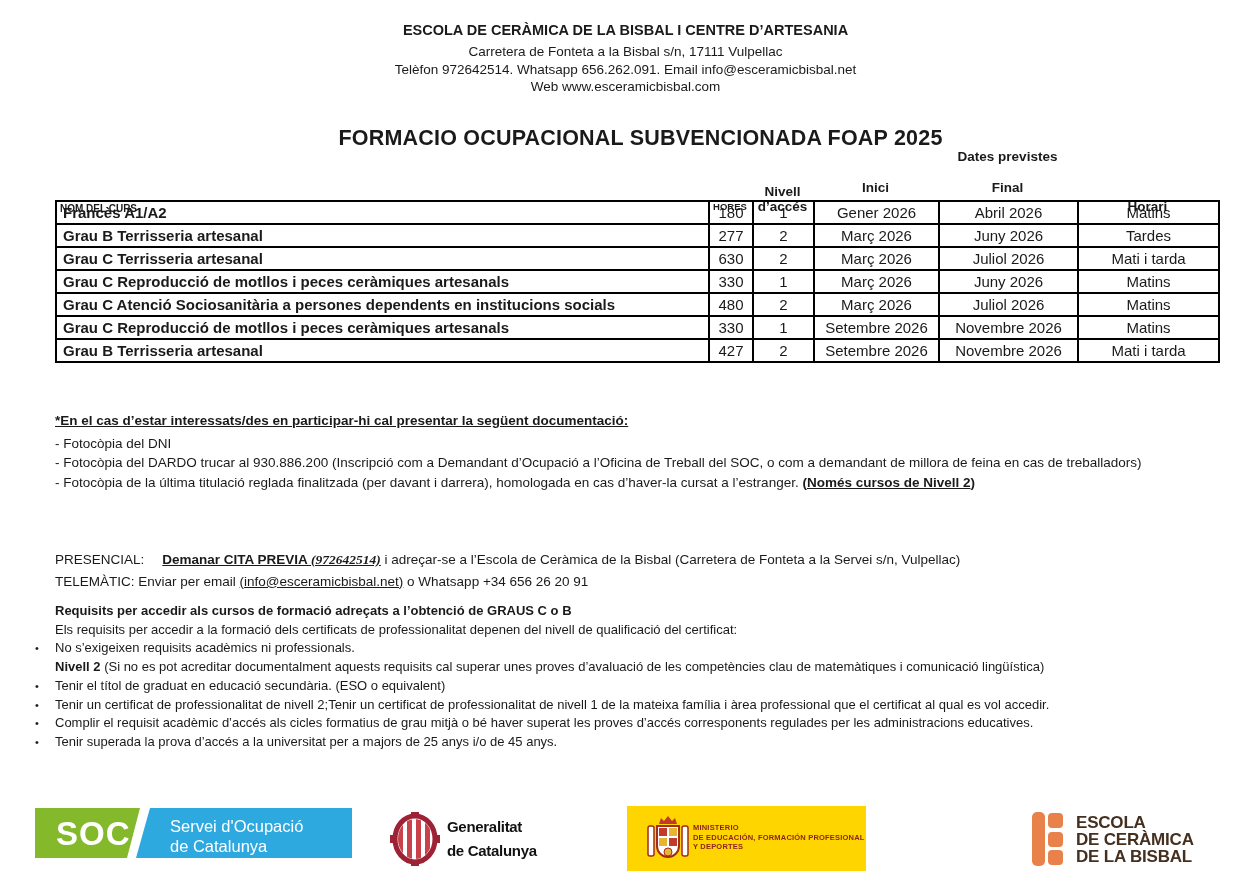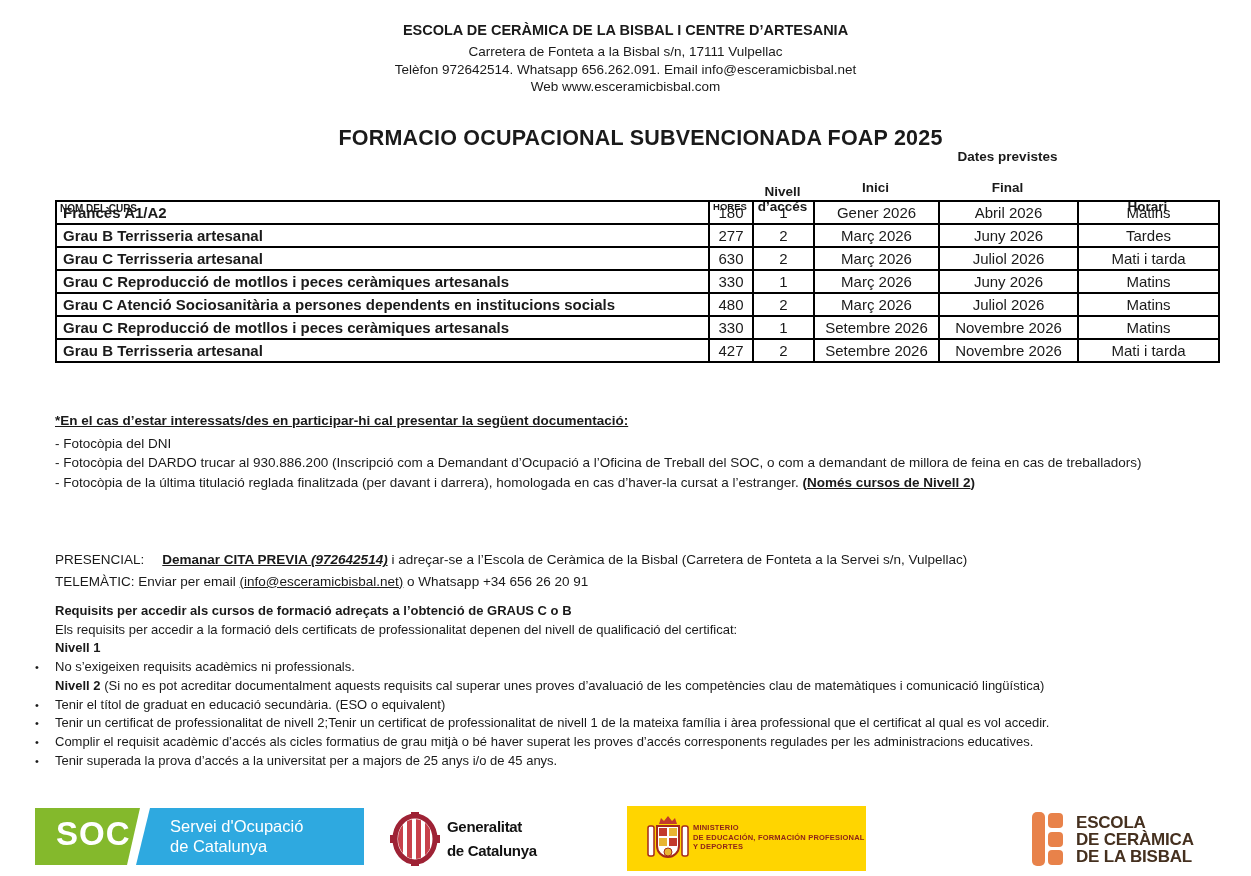--- a/index.html
+++ b/index.html
@@ -32,37 +32,37 @@
   .course-table td.c-name{text-align:left;font-weight:bold;padding-left:6px;}
 
   
   .doc-section{position:absolute;top:411px;left:55px;width:1155px;font-size:13.5px;line-height:19.5px;}
   .doc-heading{margin:0 0 3px 0;}
   .doc-item{margin:0;}
   .doc-item-wrap{max-width:1108px;}
   .bu{font-weight:bold;text-decoration:underline;}
   .b{font-weight:bold;}
   .u{text-decoration:underline;}
-  .i{font-style:italic;}
+  .i{font-style:italic;font-family:Liberation Serif, serif;}
 
   
   .present-box{position:absolute;top:521px;left:43px;width:1150px;height:22px;border:2px solid #000;
                line-height:22px;padding-left:11px;font-size:13.5px;}
   .present-lines{position:absolute;top:549px;left:55px;font-size:13.5px;line-height:21.5px;}
   .present-lines p{margin:0;}
   .gap{margin-right:18px;}
 
   
   .req-section{position:absolute;top:602px;left:35px;width:1212px;font-size:13px;line-height:18.7px;}
   .req-section p{margin:0;padding-left:20px;}
   .req-section p.bullet{padding-left:0;}
   .dot{display:inline-block;width:20px;font-size:11px;}
 
   
-  .soc-logo{position:absolute;left:35px;top:808px;width:317px;height:57px;padding-left:12px;}
+  .soc-logo{position:absolute;left:35px;top:808px;width:317px;height:50px;}
   .soc-green{position:absolute;inset:0;background:#84B92C;
              clip-path:polygon(0 0,105px 0,92px 100%,0 100%);}
   .soc-blue{position:absolute;inset:0;background:#2EA9E0;
             clip-path:polygon(115px 0,100% 0,100% 100%,101px 100%);}
   .soc-abbr{position:absolute;left:21px;top:7px;font-size:33px;font-weight:bold;color:#fff;
             letter-spacing:1px;z-index:2;}
   .soc-text{position:absolute;left:135px;top:9px;color:#fff;font-size:16.5px;line-height:19.5px;z-index:2;}
 
   .gen-logo{position:absolute;left:390px;top:810px;width:230px;height:58px;}
   .gen-shield{position:absolute;left:0;top:2px;}
@@ -187,21 +187,20 @@
   </section>
 
   <div class="present-lines">
     <p><span class="gap">PRESENCIAL:</span><span class="bu">Demanar CITA PREVIA </span><span class="bu i">(972642514)</span><span> i adreçar-se a l’Escola de Ceràmica de la Bisbal (Carretera de Fonteta a la Servei s/n, Vulpellac)</span></p>
     <p><span>TELEMÀTIC:</span><span> Enviar per email </span><span class="u">(info@esceramicbisbal.net)</span><span> o Whatsapp +34 656 26 20 91</span></p>
   </div>
 
   <section class="req-section">
     <p class="b">Requisits per accedir als cursos de formació adreçats a l’obtenció de GRAUS C o B</p>
     <p>Els requisits per accedir a la formació dels certificats de professionalitat depenen del nivell de qualificació del certificat:</p>
-    <p class="b">Nivell 1</p>
     <p class="bullet"><span class="dot">•</span><span>No s’exigeixen requisits acadèmics ni professionals.</span></p>
     <p><span class="b">Nivell 2</span><span> (Si no es pot acreditar documentalment aquests requisits cal superar unes proves d’avaluació de les competències clau de matemàtiques i comunicació lingüística)</span></p>
     <p class="bullet"><span class="dot">•</span><span>Tenir el títol de graduat en educació secundària. (ESO o equivalent)</span></p>
     <p class="bullet"><span class="dot">•</span><span>Tenir un certificat de professionalitat de nivell 2;Tenir un certificat de professionalitat de nivell 1 de la mateixa família i àrea professional que el certificat al qual es vol accedir.</span></p>
     <p class="bullet"><span class="dot">•</span><span>Complir el requisit acadèmic d’accés als cicles formatius de grau mitjà o bé haver superat les proves d’accés corresponents regulades per les administracions educatives.</span></p>
     <p class="bullet"><span class="dot">•</span><span>Tenir superada la prova d’accés a la universitat per a majors de 25 anys i/o de 45 anys.</span></p>
   </section>
 
   <div class="soc-logo">
     <div class="soc-green"></div>

